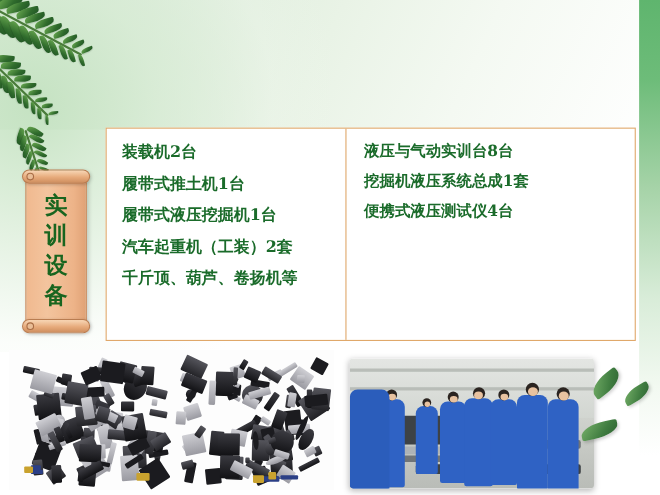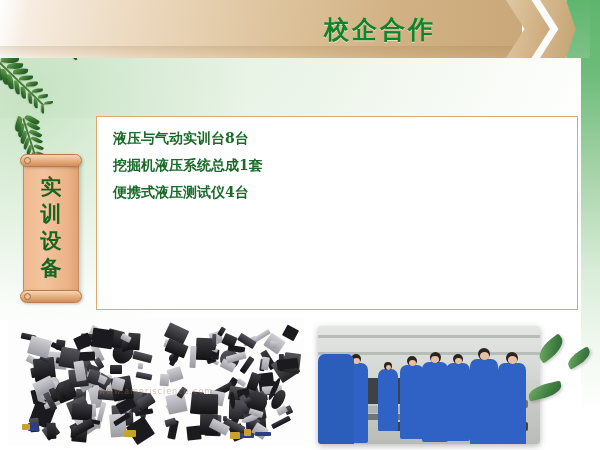--- a/index.html
+++ b/index.html
@@ -220,54 +220,52 @@
       <div class="leaflet" style="width: 10.4229px; height: 3.94971px; left: 29.7143px; top: -3.94971px; transform-origin: left bottom; transform: rotate(-43.7143deg);"></div>
       <div class="leaflet" style="width: 10.4229px; height: 3.94971px; left: 29.7143px; top: 0px; transform-origin: left top; transform: rotate(43.7143deg);"></div>
       <div class="leaflet" style="width: 9.22857px; height: 3.49714px; left: 37.1429px; top: -3.49714px; transform-origin: left bottom; transform: rotate(-45.1429deg);"></div>
       <div class="leaflet" style="width: 9.22857px; height: 3.49714px; left: 37.1429px; top: 0px; transform-origin: left top; transform: rotate(45.1429deg);"></div>
       <div class="leaflet" style="width: 8.03429px; height: 3.04457px; left: 44.5714px; top: -3.04457px; transform-origin: left bottom; transform: rotate(-46.5714deg);"></div>
       <div class="leaflet" style="width: 8.03429px; height: 3.04457px; left: 44.5714px; top: 0px; transform-origin: left top; transform: rotate(46.5714deg);"></div>
       <div class="leaflet" style="width: 6.84px; height: 2.592px; left: 52px; top: -2.592px; transform-origin: left bottom; transform: rotate(-48deg);"></div>
       <div class="leaflet" style="width: 6.84px; height: 2.592px; left: 52px; top: 0px; transform-origin: left top; transform: rotate(48deg);"></div>
     </div>
 
-  <div class="banner">
-    <div class="banner-body"></div>
-    <div class="banner-shade"></div>
-    <div class="banner-title">校企合作</div>
-    <div class="chev c1"></div>
-    <div class="chev c2"></div>
-    <div class="banner-green-tip"></div>
-  </div>
 
   <div class="scroll">
     <div class="scroll-body"></div>
     <div class="scroll-roll top"></div>
     <div class="scroll-roll bot"></div>
     <div class="scroll-knob k1"></div>
     <div class="scroll-knob k2"></div>
     <div class="scroll-text">
       <span>实</span>
       <span>训</span>
       <span>设</span>
       <span>备</span>
     </div>
   </div>
 
   <div class="content-box">
+    <div class="col col-left">
+      <div class="item">装载机2台</div>
+      <div class="item">履带式推土机1台</div>
+      <div class="item">履带式液压挖掘机1台</div>
+      <div class="item">汽车起重机（工装）2套</div>
+      <div class="item">千斤顶、葫芦、卷扬机等</div>
+    </div>
     <div class="col col-right">
       <div class="item">液压与气动实训台8台</div>
       <div class="item">挖掘机液压系统总成1套</div>
       <div class="item">便携式液压测试仪4台</div>
     </div>
   </div>
 
   <div class="photo photo-parts" id="partsPhoto">
     <div class="pp-bg"></div>
-    <div class="wm" style="z-index: 5;">www.ameriscience.com</div>
   <div class="part lt" style="width: 7.46778px; height: 17.7784px; left: 86.4957px; top: 25.677px; transform: rotate(-26.4085deg);"></div>
       <div class="part md rd" style="width: 5.64792px; height: 14.2607px; left: 131.521px; top: 88.062px; transform: rotate(-1.42603deg);"></div>
       <div class="part lt" style="width: 21.5596px; height: 19.0403px; left: 81.2319px; top: 55.8349px; transform: rotate(7.36963deg);"></div>
       <div class="part " style="width: 17.5081px; height: 4.52754px; left: 127.376px; top: 92.4791px; transform: rotate(-10.2432deg);"></div>
       <div class="part sv" style="width: 14.3504px; height: 10.4213px; left: 23.0116px; top: 48.9742px; transform: rotate(-10.3366deg);"></div>
       <div class="part sv" style="width: 12.1323px; height: 8.90871px; left: 102.303px; top: 47.0632px; transform: rotate(0.37616deg);"></div>
       <div class="part sv" style="width: 20.6376px; height: 18.2537px; left: 120.271px; top: 74.4841px; transform: rotate(8.56753deg);"></div>
       <div class="part sv" style="width: 4.79962px; height: 10.1384px; left: 24.6975px; top: 92.8899px; transform: rotate(-15.9114deg);"></div>
       <div class="part " style="width: 20.4053px; height: 4.07785px; left: 95.5427px; top: 25.6175px; transform: rotate(21.4399deg);"></div>
       <div class="part md" style="width: 5.70523px; height: 20.4651px; left: 118.447px; top: 73.49px; transform: rotate(-8.09943deg);"></div>

